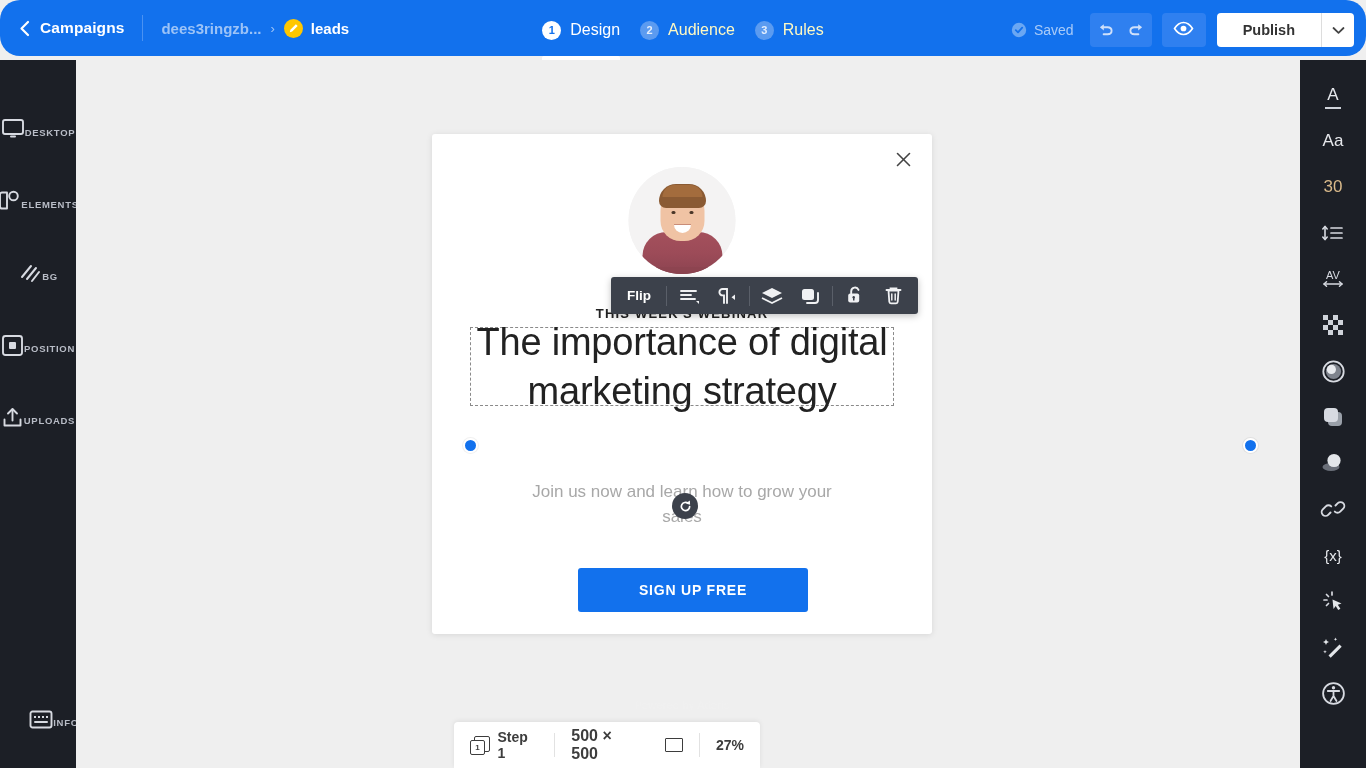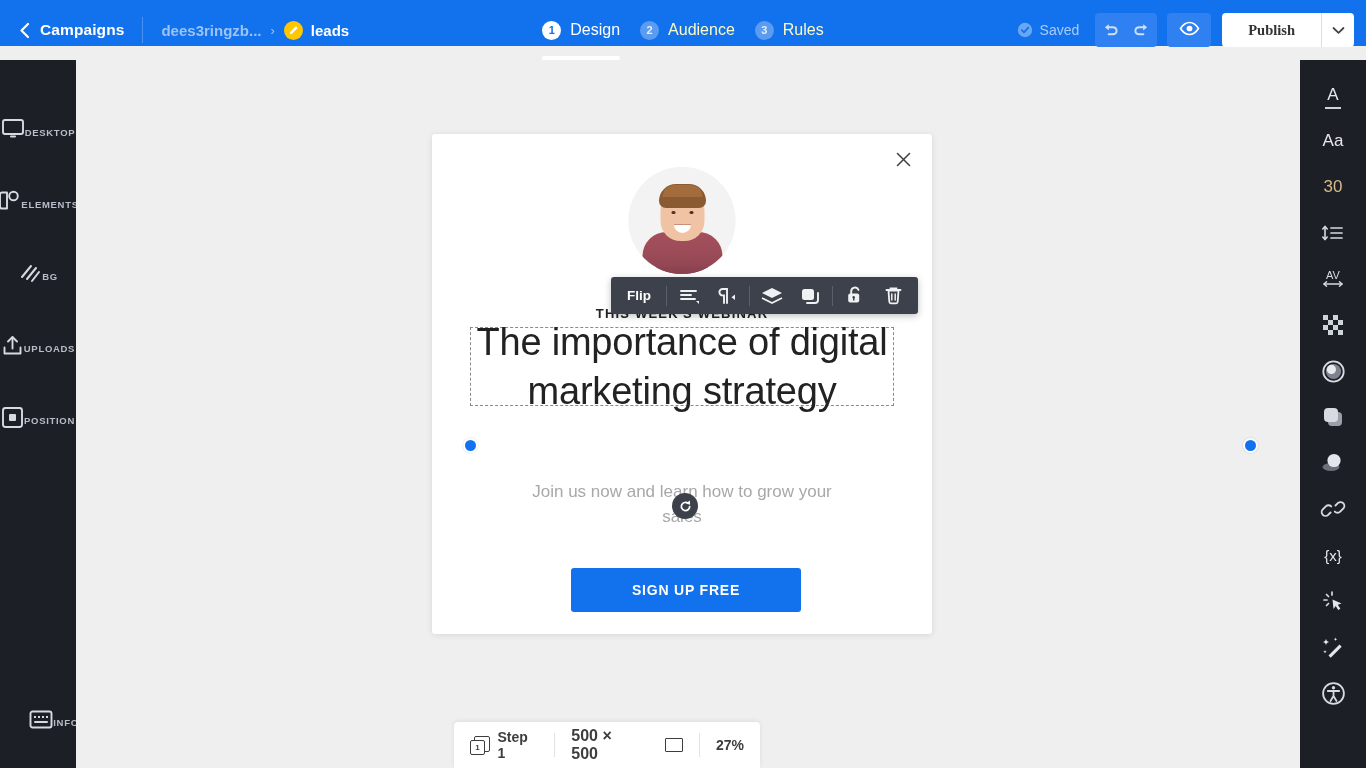--- a/index.html
+++ b/index.html
@@ -6,22 +6,22 @@
   body{
     width:1366px;height:768px;overflow:hidden;
     font-family:"Liberation Sans",sans-serif;
     background:#efefef;
     -webkit-font-smoothing:antialiased;
   }
   .app{position:relative;width:1366px;height:768px;}
 
   
   .topbar{
-    position:absolute;left:0;top:0;width:1366px;height:46px;
-    background:#1271ed;display:flex;
+    position:absolute;left:0;top:0;width:1366px;height:56px;
+    background:#1271ed;display:flex;align-items:center;border-radius:20px;
   }
   .tb-left{display:flex;align-items:center;height:60px;padding-left:14px;}
   .back-chevron{
     width:20px;height:20px;display:flex;align-items:center;justify-content:center;
     color:#fff;cursor:pointer;margin-right:6px;
   }
   .back-chevron svg{display:block;}
   .crumb-campaigns{
     color:#ffffff;font-size:15.5px;font-weight:bold;letter-spacing:.1px;cursor:pointer;
   }
@@ -66,21 +66,21 @@
   .histgroup{
     display:flex;background:#2f80f0;border-radius:4px;overflow:hidden;margin-right:10px;
   }
   .histbtn{
     width:31px;height:34px;display:flex;align-items:center;justify-content:center;cursor:pointer;
   }
   .eyebtn{
     width:44px;height:34px;background:#2f80f0;border-radius:4px;
     display:flex;align-items:center;justify-content:center;cursor:pointer;margin-right:11px;
   }
-  .publish-wrap{display:flex;background:#fff;border-radius:4px;overflow:hidden;height:34px;font-family:Liberation Serif, serif;}
+  .publish-wrap{display:flex;background:#fff;border-radius:4px;overflow:hidden;height:34px;}
   .publish-btn{
     display:flex;align-items:center;justify-content:center;padding:0 26px;
     font-size:14.5px;font-weight:bold;color:#333;cursor:pointer;
   }
   .publish-sep{width:1px;background:#ddd;}
   .publish-caret{width:32px;display:flex;align-items:center;justify-content:center;cursor:pointer;}
 
   
   .leftbar{
     position:absolute;left:0;top:60px;width:76px;height:708px;background:#1c1f26;
@@ -181,21 +181,21 @@
   .rotate-handle{
     position:absolute;left:240px;top:359px;width:26px;height:26px;border-radius:50%;
     background:#3c414b;display:flex;align-items:center;justify-content:center;cursor:grab;
     z-index:5;
   }
   .subtitle{
     position:absolute;left:84px;top:346px;width:332px;text-align:center;
     font-size:17px;line-height:1.45;color:#a8a8a8;
   }
   .cta{
-    position:absolute;left:139px;top:434px;width:230px;height:44px;background:#1271ed;
+    position:absolute;left:146px;top:434px;width:230px;height:44px;background:#1271ed;
     border-radius:3px;display:flex;align-items:center;justify-content:center;cursor:pointer;
     color:#fff;font-size:14px;font-weight:bold;letter-spacing:.8px;
   }
   .powered{
     position:absolute;left:0;right:0;top:565px;text-align:center;
     font-size:11px;color:#f0f0f0;letter-spacing:.2px;
   }
 
   
   .eltoolbar{
@@ -340,35 +340,35 @@
                 <line x1="9" y1="17" x2="18" y2="6"></line>
                 <line x1="14" y1="19" x2="21" y2="10"></line>
               </g>
             </svg>
         </span>
         <span class="lb-label">BG</span>
       </div>
       <div class="lb-item">
         <span class="lb-ico">
           <svg width="23" height="23" viewBox="0 0 23 23">
+              <rect x="2" y="2" width="19" height="19" rx="2.5" fill="none" stroke="#d7dae1" stroke-width="1.9"></rect>
+              <rect x="8" y="8" width="7" height="7" rx="1" fill="#d7dae1"></rect>
+            </svg>
+        </span>
+        <span class="lb-label">POSITION</span>
+      </div>
+      <div class="lb-item">
+        <span class="lb-ico">
+          <svg width="23" height="23" viewBox="0 0 23 23">
               <path d="M11.5 14.5V3.5" stroke="#d7dae1" stroke-width="1.9" stroke-linecap="round"></path>
               <polyline points="7,7.5 11.5,3 16,7.5" fill="none" stroke="#d7dae1" stroke-width="1.9" stroke-linecap="round" stroke-linejoin="round"></polyline>
               <polyline points="3.5,13.5 3.5,19.5 19.5,19.5 19.5,13.5" fill="none" stroke="#d7dae1" stroke-width="1.9" stroke-linecap="round" stroke-linejoin="round"></polyline>
             </svg>
         </span>
         <span class="lb-label">UPLOADS</span>
-      </div>
-      <div class="lb-item">
-        <span class="lb-ico">
-          <svg width="23" height="23" viewBox="0 0 23 23">
-              <rect x="2" y="2" width="19" height="19" rx="2.5" fill="none" stroke="#d7dae1" stroke-width="1.9"></rect>
-              <rect x="8" y="8" width="7" height="7" rx="1" fill="#d7dae1"></rect>
-            </svg>
-        </span>
-        <span class="lb-label">POSITION</span>
       </div>
     </div>
     <div class="lb-bottom">
       <div class="lb-item">
         <span class="lb-ico">
           <svg width="24" height="19" viewBox="0 0 24 19">
               <rect x="1.5" y="1.5" width="21" height="16" rx="2" fill="none" stroke="#d7dae1" stroke-width="1.9"></rect>
               <g fill="#d7dae1">
                 <rect x="5" y="6" width="2" height="2"></rect>
                 <rect x="9" y="6" width="2" height="2"></rect>

